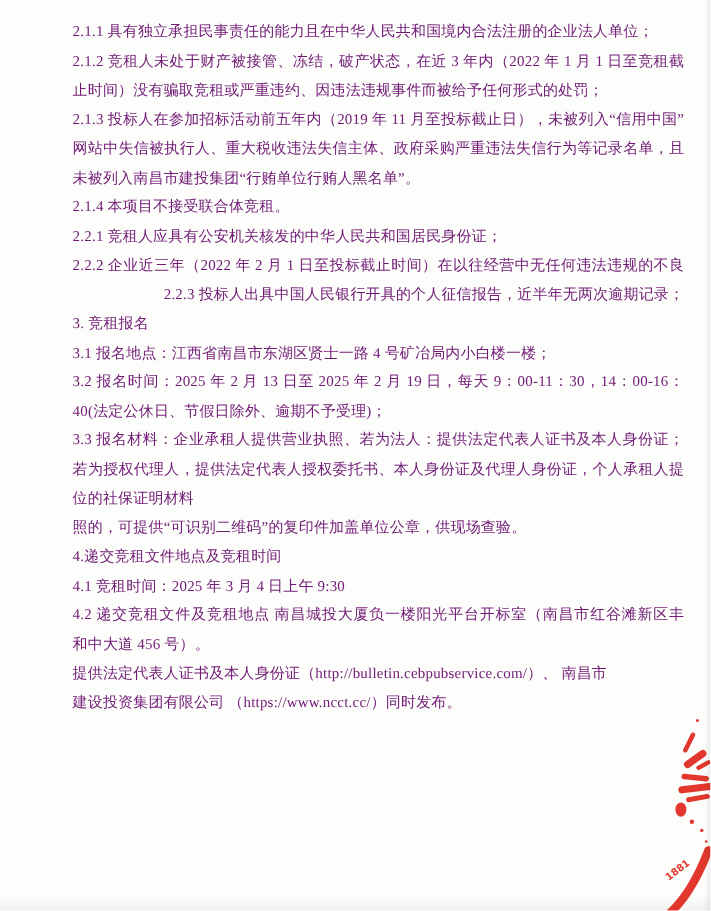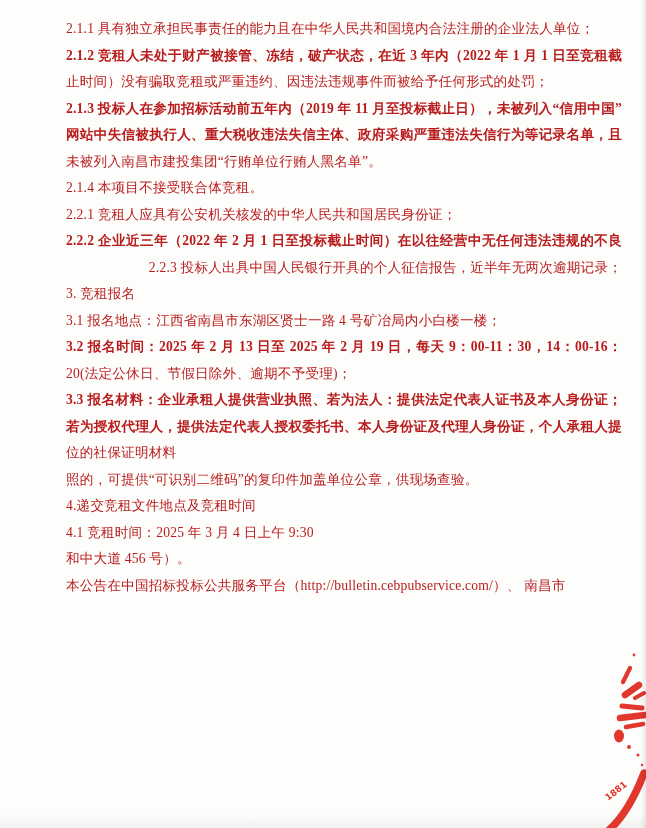--- a/index.html
+++ b/index.html
@@ -46,59 +46,60 @@
     font-size: 13.6px;
     letter-spacing: 0.2px;
     white-space: nowrap;
     overflow: visible;
   }
   .line.j {
     white-space: normal;
     text-align: justify;
     text-align-last: justify;
     text-justify: inter-character;
-    font-weight: bold;
   }
   .stamp-svg {
     position: absolute;
     right: 0;
     top: 643px;
     width: 44px;
     height: 185px;
     pointer-events: none;
   }
 </style>
 </head>
 <body>
 
 <div class="page" style="background: rgb(253, 253, 252);">
 
-  <div class="doc-body" id="doc-lines" style="color: #b91c1c;">
+  <div class="doc-body" id="doc-lines" style="color: #701a75;">
       <div class="line">2.1.1 具有独立承担民事责任的能力且在中华人民共和国境内合法注册的企业法人单位；</div>
       <div class="line j">2.1.2 竞租人未处于财产被接管、冻结，破产状态，在近 3 年内（2022 年 1 月 1 日至竞租截</div>
       <div class="line">止时间）没有骗取竞租或严重违约、因违法违规事件而被给予任何形式的处罚；</div>
       <div class="line j">2.1.3 投标人在参加招标活动前五年内（2019 年 11 月至投标截止日），未被列入“信用中国”</div>
       <div class="line j">网站中失信被执行人、重大税收违法失信主体、政府采购严重违法失信行为等记录名单，且</div>
       <div class="line">未被列入南昌市建投集团“行贿单位行贿人黑名单”。</div>
       <div class="line">2.1.4 本项目不接受联合体竞租。</div>
       <div class="line">2.2.1 竞租人应具有公安机关核发的中华人民共和国居民身份证；</div>
       <div class="line j">2.2.2 企业近三年（2022 年 2 月 1 日至投标截止时间）在以往经营中无任何违法违规的不良</div>
       <div class="line" style="padding-left: 37px; text-align: right;">2.2.3 投标人出具中国人民银行开具的个人征信报告，近半年无两次逾期记录；</div>
       <div class="line">3. 竞租报名</div>
       <div class="line">3.1 报名地点：江西省南昌市东湖区贤士一路 4 号矿冶局内小白楼一楼；</div>
       <div class="line j">3.2 报名时间：2025 年 2 月 13 日至 2025 年 2 月 19 日，每天 9：00-11：30，14：00-16：</div>
-      <div class="line">20(法定公休日、节假日除外、逾期不予受理)；</div>
+      <div class="line">40(法定公休日、节假日除外、逾期不予受理)；</div>
       <div class="line j">3.3 报名材料：企业承租人提供营业执照、若为法人：提供法定代表人证书及本人身份证；</div>
       <div class="line j">若为授权代理人，提供法定代表人授权委托书、本人身份证及代理人身份证，个人承租人提</div>
       <div class="line">位的社保证明材料</div>
       <div class="line">照的，可提供“可识别二维码”的复印件加盖单位公章，供现场查验。</div>
       <div class="line">4.递交竞租文件地点及竞租时间</div>
       <div class="line">4.1 竞租时间：2025 年 3 月 4 日上午 9:30</div>
+      <div class="line j">4.2 递交竞租文件及竞租地点 南昌城投大厦负一楼阳光平台开标室（南昌市红谷滩新区丰</div>
       <div class="line">和中大道 456 号）。</div>
-      <div class="line">本公告在中国招标投标公共服务平台（http://bulletin.cebpubservice.com/）、 南昌市</div>
+      <div class="line">提供法定代表人证书及本人身份证（http://bulletin.cebpubservice.com/）、 南昌市</div>
+      <div class="line">建设投资集团有限公司  （https://www.ncct.cc/）同时发布。</div>
     </div>
 
   <svg class="stamp-svg" viewBox="0 0 44 185" xmlns="http://www.w3.org/2000/svg">
     <g fill="#df271b" stroke="#df271b" opacity="0.92">
 
       <circle cx="32" cy="12" r="1.4" stroke="none"></circle>
 
       <path d="M 21 39 L 28 25" fill="none" stroke-width="4.2" stroke-linecap="round"></path>
 
       <path d="M 23 52 L 37 42" fill="none" stroke-width="6.5" stroke-linecap="round"></path>

